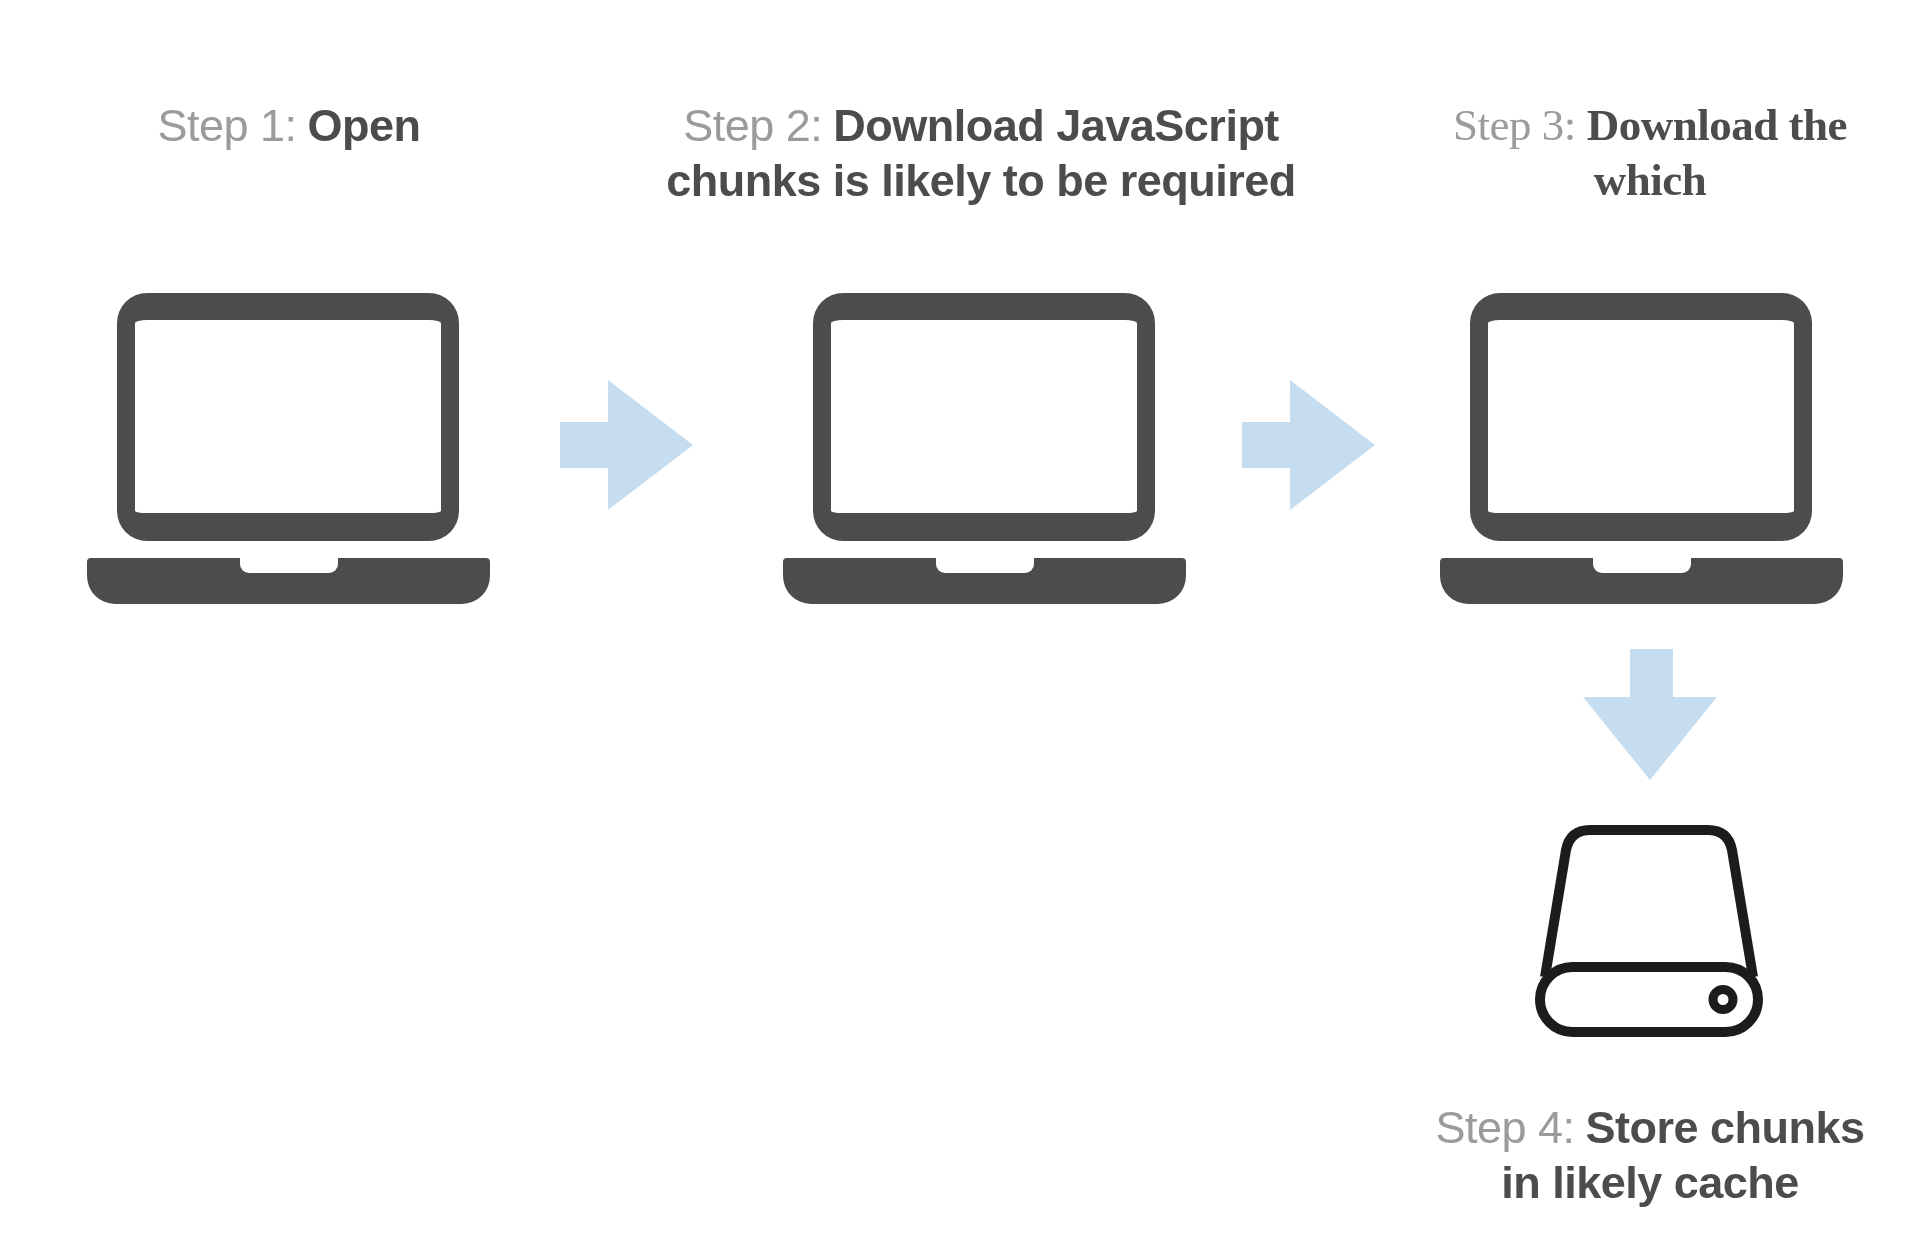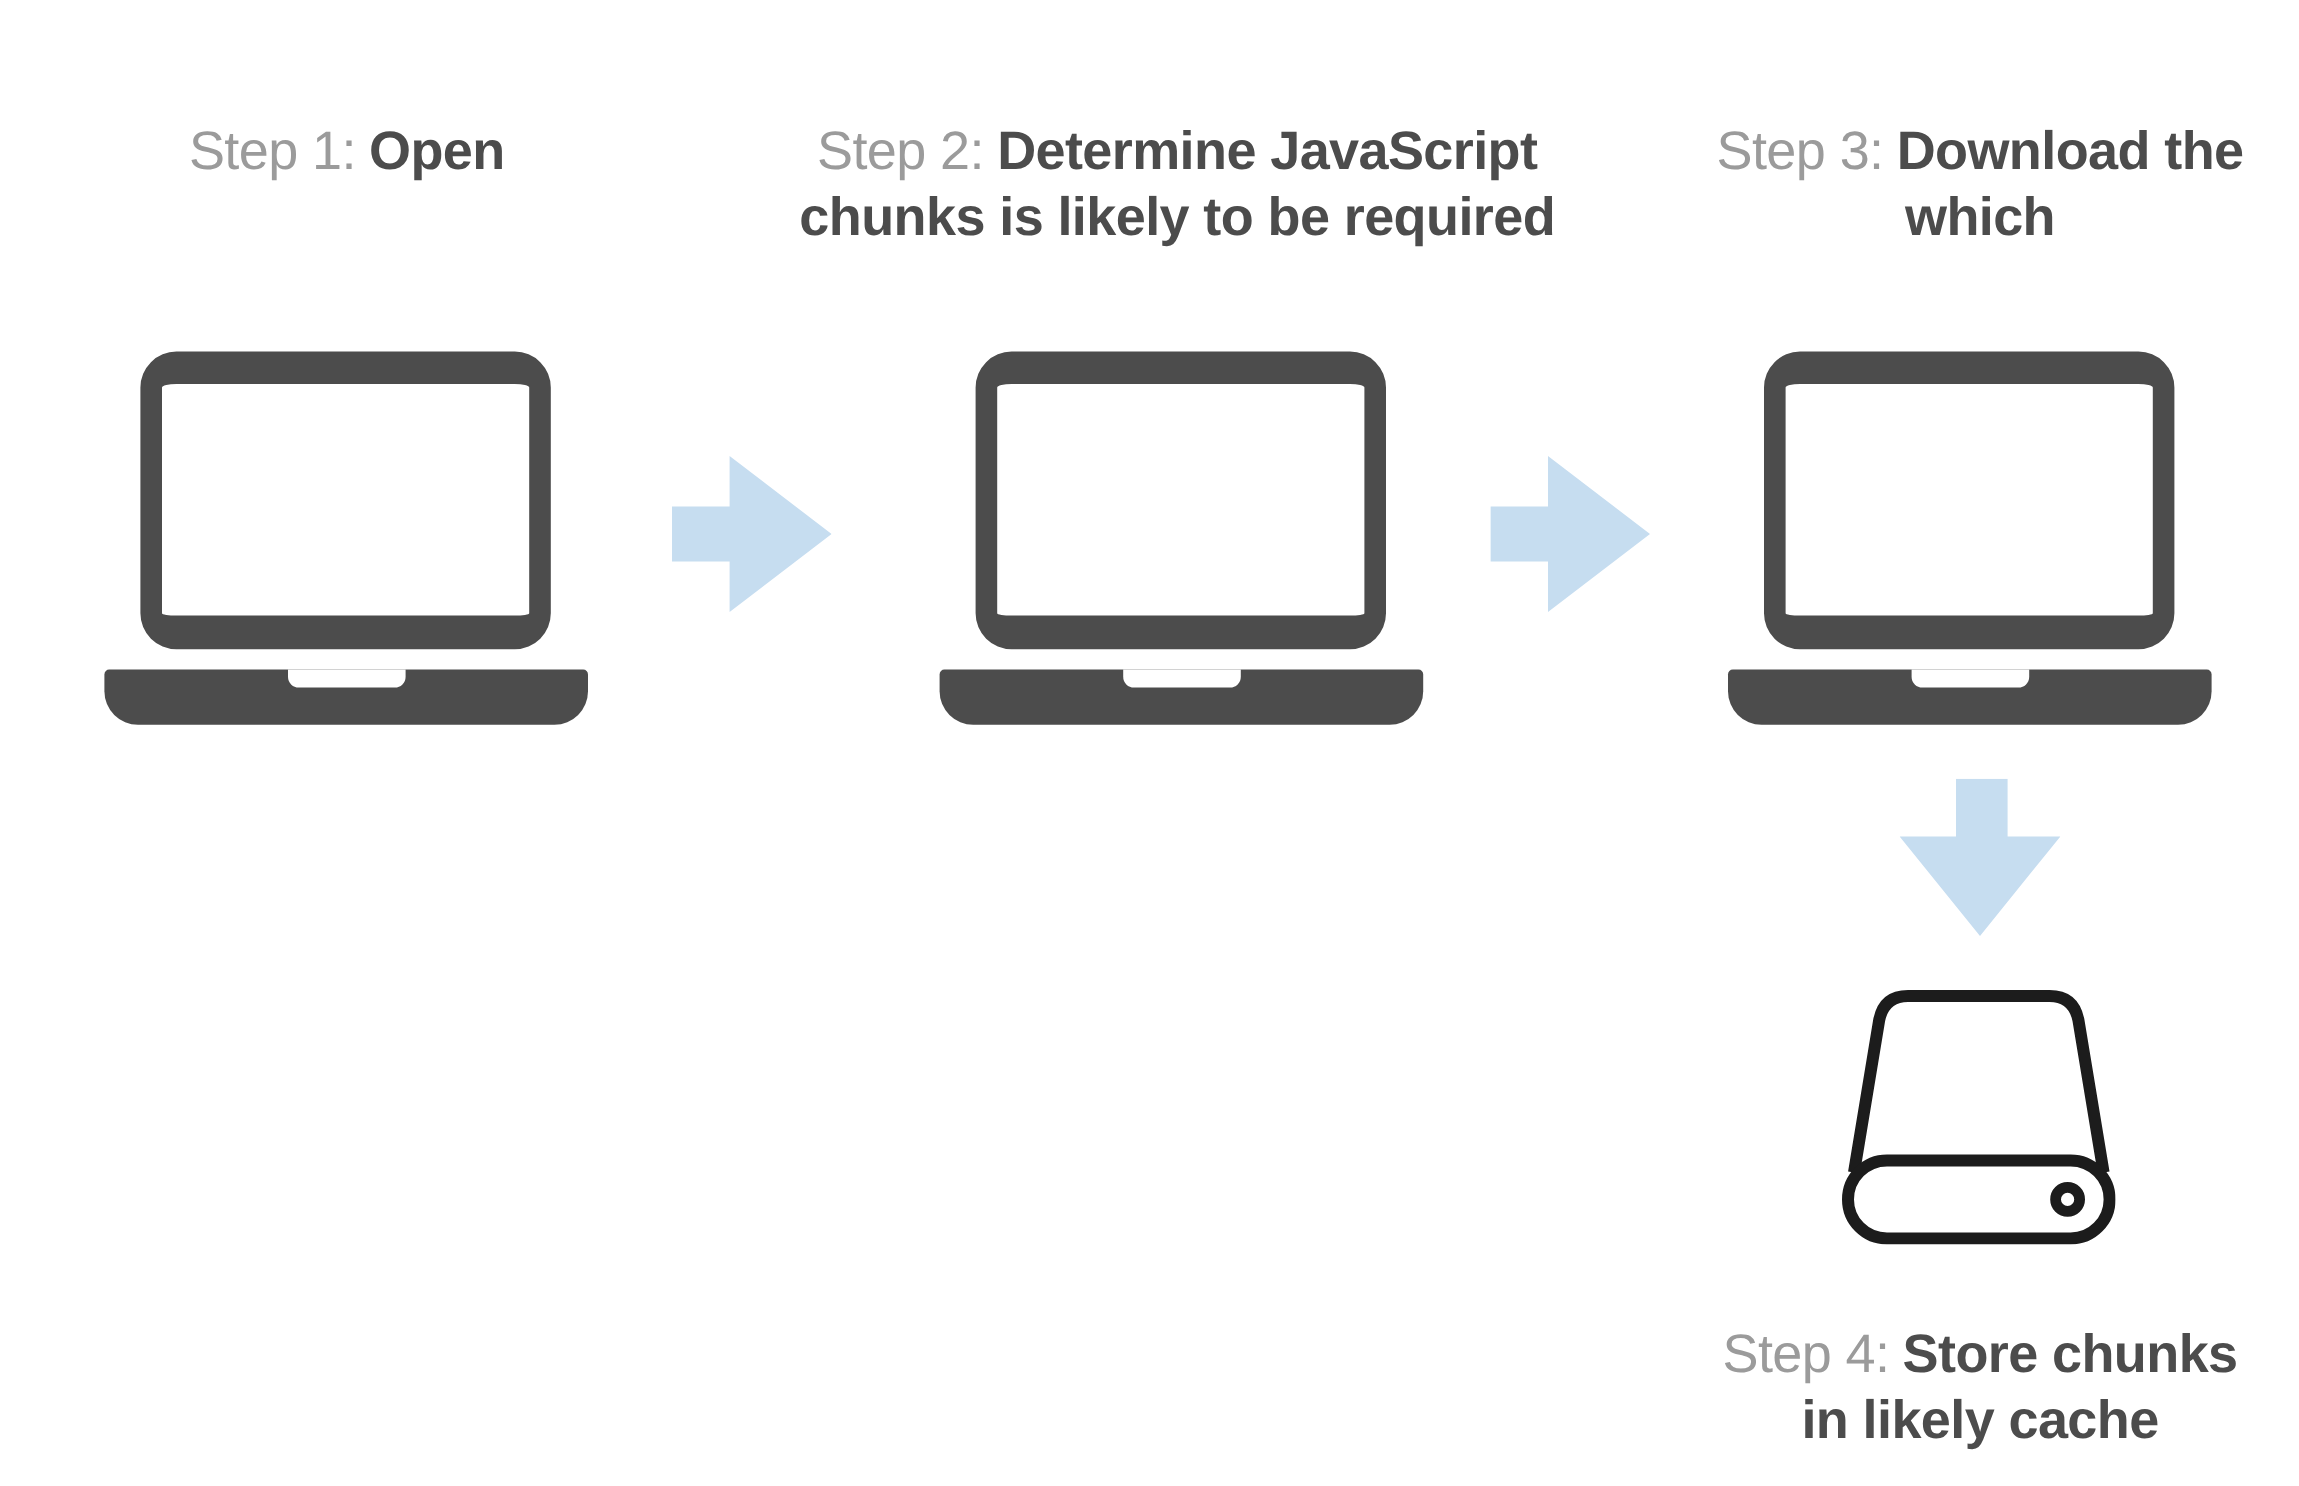--- a/index.html
+++ b/index.html
@@ -86,25 +86,25 @@
 </head>
 <body>
 
 <div class="canvas">
 
   <div class="caption" style="left:39px; top:66px; width:500px;">
     <div class="cap-line"><span class="cap-label">Step 1:</span><span class="cap-bold">Open</span></div>
   </div>
 
   <div class="caption" style="left:601px; top:66px; width:760px;">
-    <div class="cap-line"><span class="cap-label">Step 2:</span><span class="cap-bold">Determine JavaScript</span></div>
+    <div class="cap-line"><span class="cap-label">Step 2:</span><span class="cap-bold">Download JavaScript</span></div>
     <div class="cap-line cap-bold">chunks is likely to be required</div>
   </div>
 
-  <div class="caption" style="left:1390px; top:66px; width:520px;">
+  <div class="caption" style="left:1390px; top:66px; width:520px;font-family:Liberation Serif, serif;">
     <div class="cap-line"><span class="cap-label">Step 3:</span><span class="cap-bold">Download the</span></div>
     <div class="cap-line cap-bold">which</div>
   </div>
 
   <div class="laptop" style="left:87px; top:261px;">
     <div class="screen"></div>
     <div class="base"></div>
     <div class="notch"></div>
   </div>
 

